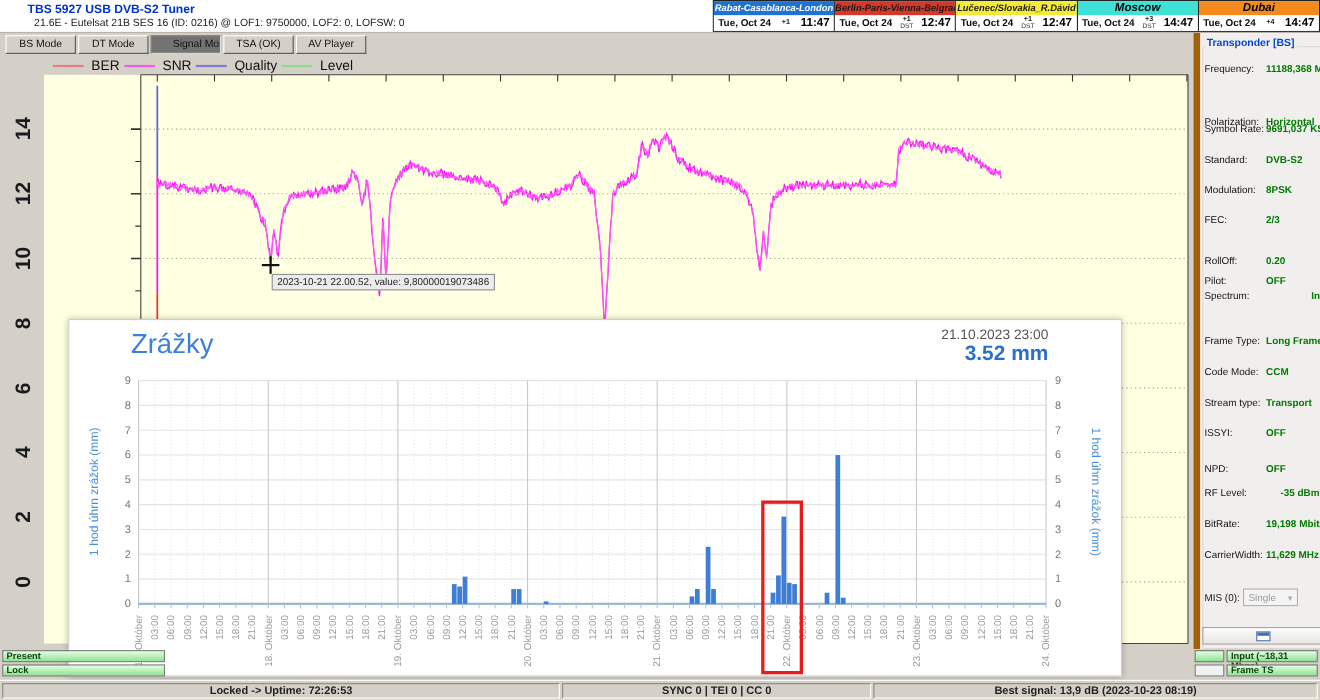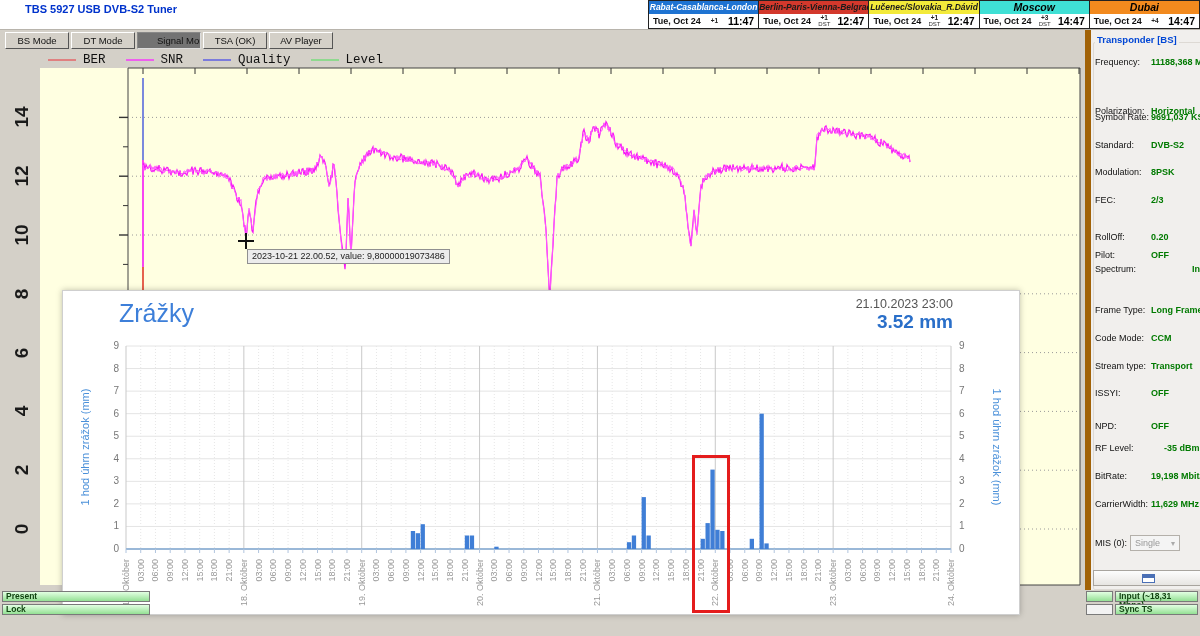--- a/index.html
+++ b/index.html
@@ -27,21 +27,21 @@
   
   .tabbar { position:absolute; left:0; top:30px; width:1082px; height:20px; background:#d4d0c8; display:flex; gap:2px; padding:2px 0 0 5px; }
   .tab { width:64px; height:17px; font-size:9.5px; text-align:center; line-height:15px; color:#111;
          background:#d4d0c8; border:1px solid; border-color:#ffffff #555 #555 #ffffff; cursor:pointer; white-space:nowrap; overflow:hidden;}
   .tab.active { background:#737373; border-color:#888 #ddd #ddd #888; font-weight:normal;padding-left:19px; }
 
   
   .chart-area { position:absolute; left:0; top:50px; width:1082px; height:568px; background:#d4d0c8; }
   .plot-bg { position:absolute; left:40px; top:18px; width:1040px; height:517px; background:#ffffe1; }
   #mainSvg { position:absolute; left:0; top:0; }
-  .legend { position:absolute; left:48px; top:2px; height:16px; display:flex; gap:20px; align-items:center; z-index:2;font-family:Liberation Mono, monospace; }
+  .legend { position:absolute; left:48px; top:2px; height:16px; display:flex; gap:4px; align-items:center; z-index:2; }
   .legend-item { display:flex; align-items:center; gap:7px; }
   .legend-line { width:28px; height:2px; }
   .legend-label { font-size:12.5px; color:#111; }
   .ylab { position:absolute; left:7px; width:30px; height:22px; text-align:center; font-size:19px; font-weight:600; color:#1a1a1a; transform:rotate(-90deg); }
   .crosshair-h { position:absolute; left:238px; top:190px; width:16px; height:2px; background:#111; z-index:3; }
   .crosshair-v { position:absolute; left:245px; top:183px; width:2px; height:16px; background:#111; z-index:3; }
   .tooltip { position:absolute; left:247px; top:199px; height:15px; background:#ececec; border:1px solid #909090; font-size:9px; color:#222; line-height:13px; padding:0 4px; white-space:nowrap; z-index:3; }
 
   
   .rain-panel { position:absolute; left:62px; top:290px; width:958px; height:325px; background:#ffffff; border:1px solid #cfcfcf; box-shadow:0 0 6px rgba(0,0,0,.25); z-index:5; }
@@ -86,20 +86,21 @@
   .sc2 { margin-left:2px; width:281px; }
   .sc3 { margin-left:2px; width:404px; }
 </style>
 </head>
 <body>
 
 <div id="app">
 
   <div class="topbar">
     <div class="app-title">TBS 5927 USB DVB-S2 Tuner</div>
+    <div class="app-subtitle">21.6E - Eutelsat 21B  SES 16 (ID: 0216) @ LOF1: 9750000, LOF2: 0, LOFSW: 0</div>
     <div class="clocks" id="clocks">
         <div class="clock">
           <div class="clock-head" style="background: rgb(30, 115, 210); color: rgb(255, 255, 255); font-size: 8.5px;">Rabat-Casablanca-London</div>
           <div class="clock-time">
             <span class="clock-date">Tue, Oct 24</span>
             <span class="clock-mid">
               <span class="clock-off">+1</span>
               <span class="clock-dst"></span>
             </span>
             <span class="clock-hhmm">11:47</span>
@@ -564,16 +565,21 @@
     <div class="collapse-btn">
       <span class="win-icon"></span>
     </div>
   </div>
 
   <div class="ind ind-left1">Present</div>
   <div class="ind ind-left2">Lock</div>
   <div class="ind ind-r-sm1"></div>
   <div class="ind gray ind-r-sm2"></div>
   <div class="ind ind-r1">Input (~18,31 Mbps)</div>
-  <div class="ind ind-r2">Sync TS</div>
-
+  <div class="ind ind-r2">Frame TS</div>
+
+  <div class="statusbar">
+    <div class="status-cell sc1">Locked -&gt; Uptime: 72:26:53</div>
+    <div class="status-cell sc2">SYNC 0 | TEI 0 | CC 0</div>
+    <div class="status-cell sc3">Best signal: 13,9 dB (2023-10-23 08:19)</div>
+  </div>
 
 </div>
 
 </body></html>

